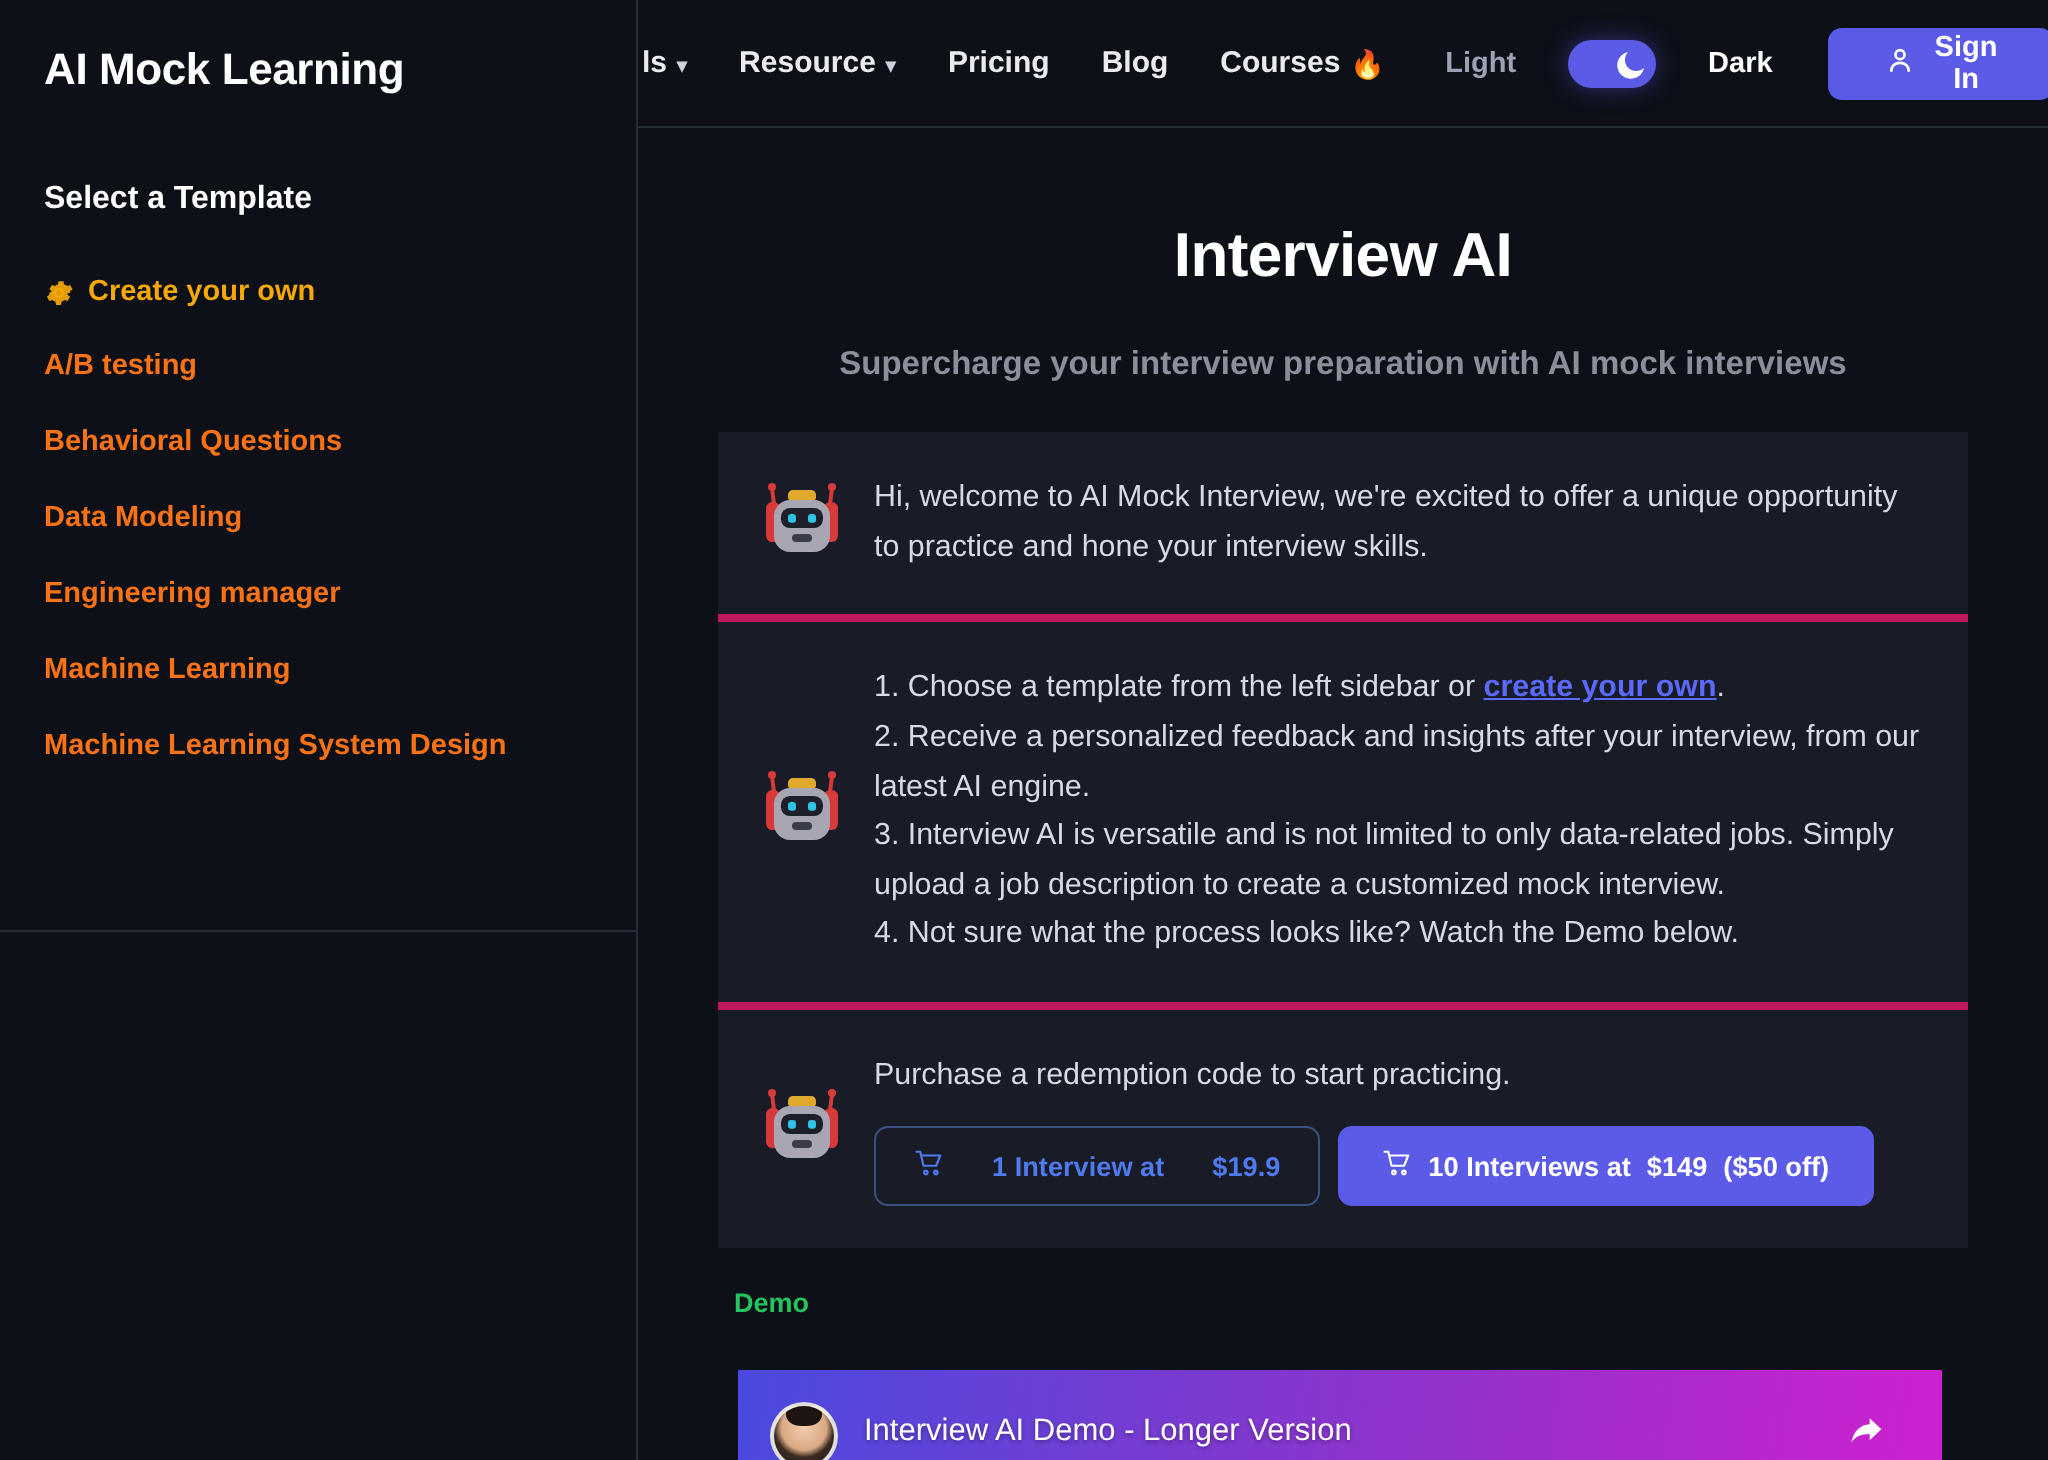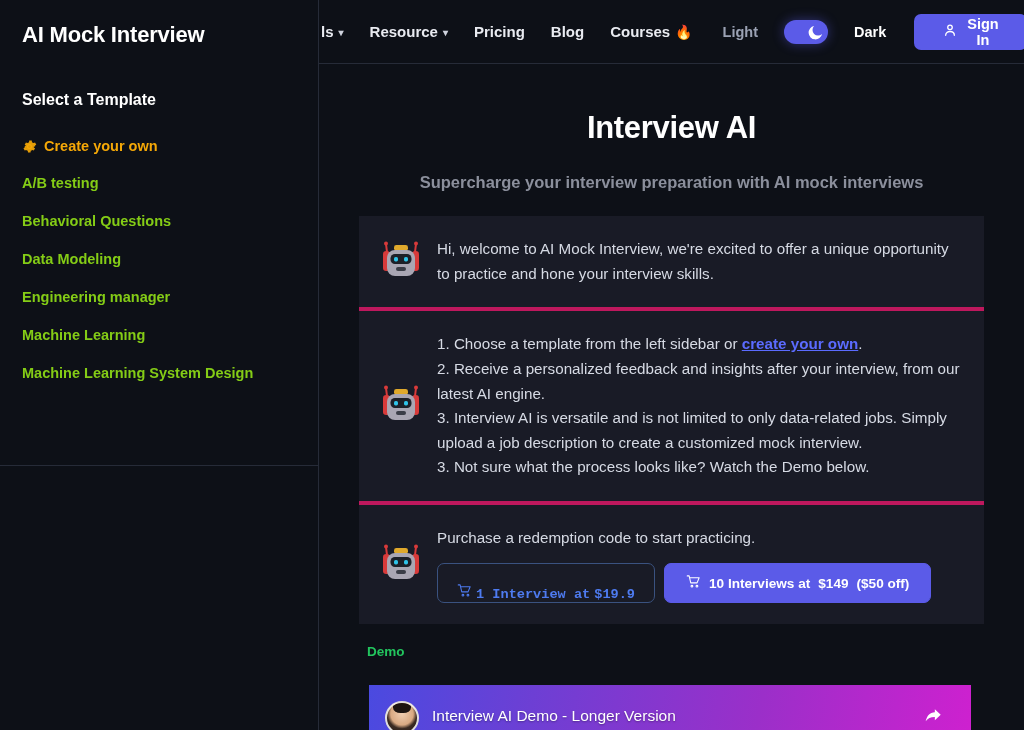--- a/index.html
+++ b/index.html
@@ -23,21 +23,21 @@
   .brand {
     font-size: 22px; font-weight: bold; color: #ffffff;
     padding: 22px 0 0 22px; letter-spacing: -0.2px;
   }
   .tpl-heading {
     font-size: 16px; font-weight: bold; color: #ffffff;
     padding: 43px 0 0 22px;
   }
   .tpl-list { padding-top: 18px; }
   .tpl-item {
-    font-size: 14.5px; font-weight: bold; color: #84cc16;
+    font-size: 14.5px; font-weight: bold; color: #f97316;
     padding: 9.5px 0 9.5px 22px;
     cursor: pointer; display: flex; align-items: center; gap: 7px;
     line-height: 1.3;
   }
   .tpl-item.accent { color: #f5a807; }
   .gear-ic { display: inline-block; width: 15px; height: 15px; flex: 0 0 15px; position: relative; top: 1px; }
   .sb-divider {
     position: absolute; left: 0; right: 0; top: 465px;
     border-top: 1px solid #262b38;
   }
@@ -98,22 +98,22 @@
   .bot.center { align-self: center; }
   .chat-body { flex: 1; color: #d6dae4; font-size: 15.2px; line-height: 1.62; }
   .chat-body .ln { display: block; }
   .ilink { color: #5b6bff; font-weight: bold; text-decoration: underline; cursor: pointer; }
 
   .buy-line { color: #d6dae4; font-size: 15.2px; line-height: 1.6; margin-bottom: 13px; }
   .buy-btns { display: flex; gap: 9px; }
   .btn-outline {
     background: transparent; border: 1px solid #3a5280; border-radius: 7px;
     color: #4e7bf0; font-size: 13.6px; font-weight: bold; height: 40px;
-    padding: 0 19px; display: flex; align-items: flex-end; gap: 4px; cursor: pointer;
-    font-family: Liberation Mono, monospace;
+    padding: 0 19px; display: flex; align-items: center; gap: 24px; cursor: pointer;
+    font-family: Liberation Sans, sans-serif;
   }
   .btn-solid {
     background: #5b5be8; border: 1px solid #5b5be8; border-radius: 7px;
     color: #ffffff; font-size: 13.6px; font-weight: bold; height: 40px;
     padding: 0 21px; display: flex; align-items: center; gap: 8px; cursor: pointer;
     font-family: "Liberation Sans", sans-serif;
     justify-content: flex-end;
   }
   .btn-outline b, .btn-solid b { font-weight: bold; }
 
@@ -137,21 +137,21 @@
   }
   .share { position: absolute; right: 22px; top: 20px; text-align: center; cursor: pointer; }
   .share-lbl { color: #fff; font-size: 11.5px; font-weight: bold; margin-top: 2px; }
 </style>
 </head>
 <body>
 
 <div class="app">
 
   <aside class="sidebar">
-    <div class="brand">AI Mock Interview</div>
+    <div class="brand">AI Mock Learning</div>
     <div class="tpl-heading">Select a Template</div>
     <div class="tpl-list">
 
       <div class="tpl-item accent">
         <span class="gear-ic">
           <svg viewBox="0 0 24 24" width="15" height="15" fill="#f5a807">
             <path d="M12 8a4 4 0 100 8 4 4 0 000-8zm0 6.2A2.2 2.2 0 1112 9.8a2.2 2.2 0 010 4.4z"></path>
             <path d="M21 12c0-.5-.05-1-.13-1.47l2.01-1.5-2-3.46-2.35.92a8.9 8.9 0 00-2.54-1.47L15.6 2.5h-4l-.4 2.52c-.92.33-1.78.83-2.53 1.47L6.3 5.57l-2 3.46 2 1.5A9 9 0 004.2 12c0 .5.05 1 .13 1.47l-2.01 1.5 2 3.46 2.35-.92c.75.64 1.6 1.14 2.53 1.47l.4 2.52h4l.4-2.52a8.9 8.9 0 002.54-1.47l2.35.92 2-3.46-2-1.5c.07-.48.11-.97.11-1.47z" opacity=".92"></path>
           </svg>
         </span>
@@ -269,21 +269,21 @@
               <rect x="11.5" y="14" width="21" height="10" rx="4.4" fill="#1d2028"></rect>
               <rect x="15" y="17" width="4" height="4.4" rx="1.6" fill="#2fc3e8"></rect>
               <rect x="25" y="17" width="4" height="4.4" rx="1.6" fill="#2fc3e8"></rect>
               <rect x="17" y="27" width="10" height="4" rx="2" fill="#3a3d47"></rect>
             </svg>
           </span>
           <div class="chat-body">
             <span class="ln"><span>1. Choose a template from the left sidebar or </span><a class="ilink">create your own</a><span>.</span></span>
             <span class="ln">2. Receive a personalized feedback and insights after your interview, from our latest AI engine.</span>
             <span class="ln">3. Interview AI is versatile and is not limited to only data-related jobs. Simply upload a job description to create a customized mock interview.</span>
-            <span class="ln">3. Not sure what the process looks like? Watch the Demo below.</span>
+            <span class="ln">4. Not sure what the process looks like? Watch the Demo below.</span>
           </div>
         </div>
 
         <div class="chat-row">
           <span class="bot center">
             <svg viewBox="0 0 44 44" width="44" height="44">
               <rect x="4" y="11" width="7" height="20" rx="3.2" fill="#d83a3a"></rect>
               <rect x="33" y="11" width="7" height="20" rx="3.2" fill="#d83a3a"></rect>
               <path d="M8 12 L7 4" stroke="#d83a3a" stroke-width="2"></path>
                 <circle cx="7" cy="3.5" r="2" fill="#d83a3a"></circle>

